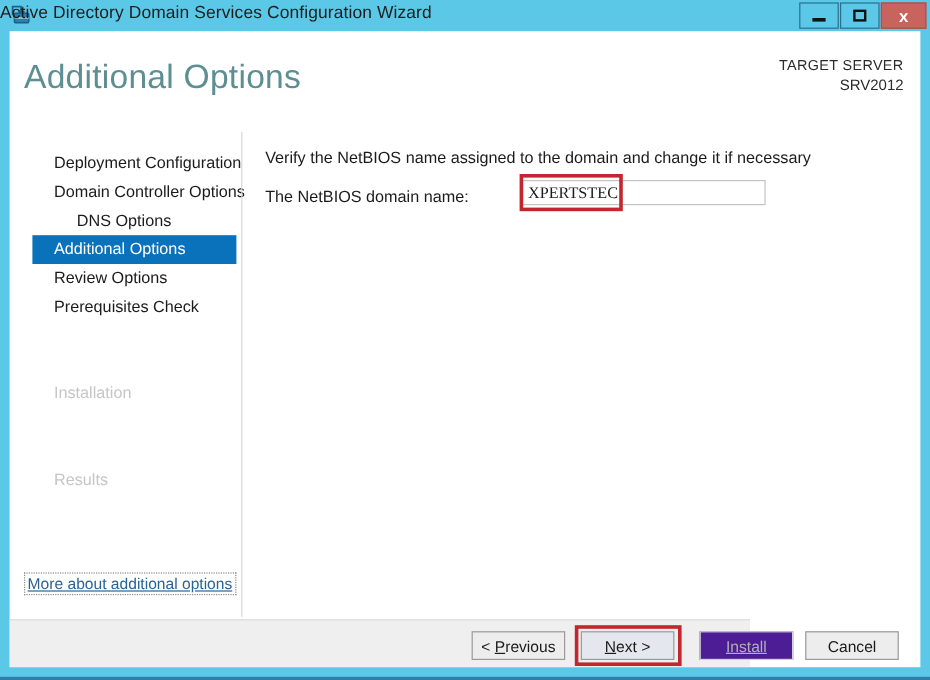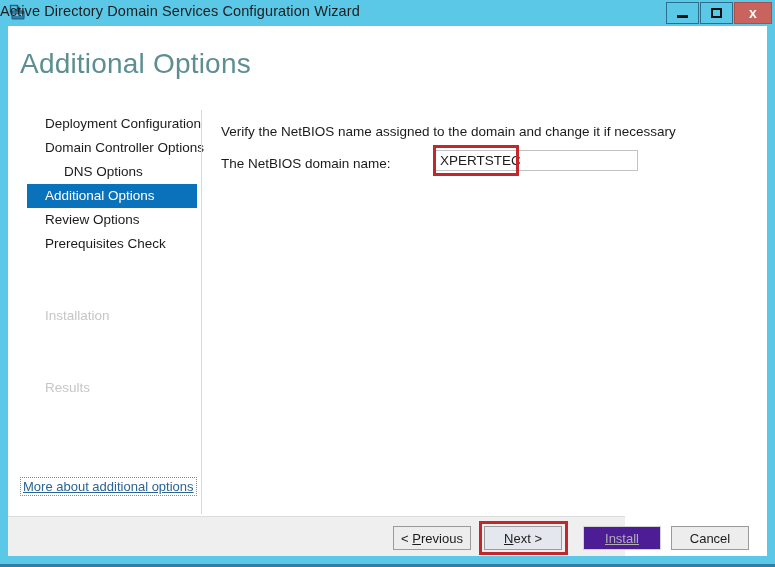--- a/index.html
+++ b/index.html
@@ -113,21 +113,21 @@
     letter-spacing: 0.3px;
   }
   #target-name {
     font-size: 12.5px;
     color: #2b2b2b;
   }
 
   
   #sidebar {
     position: absolute;
-    left: 0; top: 86px;
+    left: 0; top: 98px;
     width: 193px;
   }
   .nav-item {
     position: relative;
     height: 24px;
     line-height: 24px;
     padding-left: 37px;
     font-size: 13.5px;
     color: #1b1b1b;
     white-space: nowrap;
@@ -169,21 +169,21 @@
     white-space: nowrap;
   }
 
   #netbios-input {
     position: absolute;
     left: 222px; top: 38px;
     width: 203px;
     height: 21px;
     border: 1px solid #c2c2c2;
     background: #ffffff;
-    font-family: Liberation Sans, sans-serif;
+    font-family: Liberation Serif, serif;
     font-size: 13.5px;
     color: #1b1b1b;
     padding: 0 4px;
     outline: none;
   }
 
   
   #netbios-annotation {
     position: absolute;
     left: 220px; top: 33px;
@@ -281,20 +281,24 @@
     </div>
     <div class="winbtn" id="btn-close">
       <span>x</span>
     </div>
   </div>
 
   <div id="page">
 
     <div id="page-title">Additional Options</div>
 
+    <div id="target-block">
+      <div id="target-label">TARGET SERVER</div>
+      <div id="target-name">SRV2012</div>
+    </div>
 
     <div id="sidebar">
       <div class="nav-item">Deployment Configuration</div>
       <div class="nav-item">Domain Controller Options</div>
       <div class="nav-item indent">DNS Options</div>
       <div class="nav-item selected">Additional Options</div>
       <div class="nav-item">Review Options</div>
       <div class="nav-item">Prerequisites Check</div>
       <div class="nav-item disabled">Installation</div>
       <div class="nav-item disabled">Results</div>

